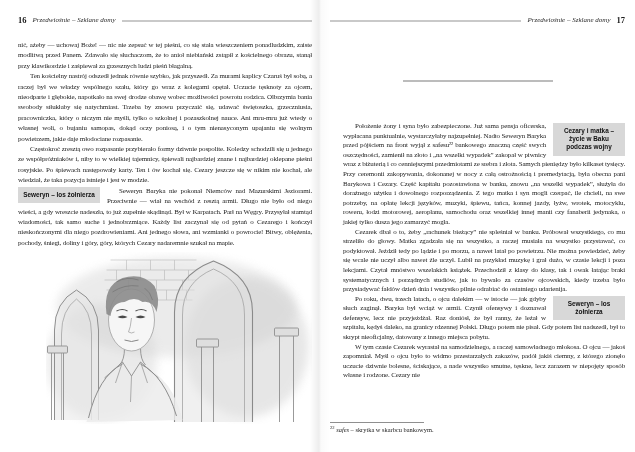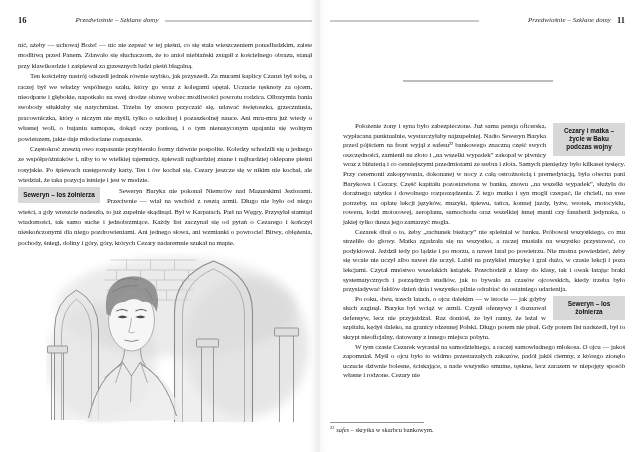--- a/index.html
+++ b/index.html
@@ -12,21 +12,21 @@
   .page-left{left:0;width:320px;}
   .page-right{left:320px;width:315px;}
   .gutter{
     position:absolute;top:0;left:310px;width:20px;height:452px;pointer-events:none;
     background:linear-gradient(to right, rgba(0,0,0,0) 0%, rgba(0,0,0,0.07) 45%, rgba(0,0,0,0.02) 55%, rgba(0,0,0,0) 100%);
   }
   .running-head{position:absolute;top:16px;display:flex;align-items:center;gap:6px;}
   .running-head.left{left:18px;right:8px;}
   .running-head.right{left:10px;right:10px;}
   .pagenum{font-weight:bold;font-size:8.5px;line-height:9px;}
-  .runtitle{font-style:italic;font-size:7px;line-height:9px;color:#2b2b2b;white-space:nowrap;margin-left:43px;}
+  .runtitle{font-style:italic;font-size:7px;line-height:9px;color:#2b2b2b;white-space:nowrap;}
   .headrule{flex:1;height:2px;background:#c9c9c9;}
   .section-break{position:absolute;top:80px;left:50%;transform:translateX(-50%);width:150px;height:1.5px;background:#bcbcbc;}
   .text-block{
     position:absolute;font-size:7px;letter-spacing:-0.15px;text-align:justify;color:#1c1c1c;
   }
   .left-text{left:18px;right:8px;top:40px;bottom:0;line-height:10.4px;overflow:hidden;}
   .right-text{left:10px;right:10px;top:122px;line-height:9.6px;margin-left:13px;}
   .para{margin:0;text-indent:12px;}
   .para.no-indent{text-indent:0;}
   .para::after{content:"";display:block;clear:none;}
@@ -108,21 +108,21 @@
           <path d="M76,110 L69,131 M94,110 L101,131 M85,124 L84,150" stroke="#9a9a9a" stroke-width="0.8" fill="none"></path>
         </svg>
       </figure>
     </div>
   </section>
 
   <section class="page page-right">
     <header class="running-head right">
       <span class="headrule"></span>
       <span class="runtitle">Przedwiośnie – Szklane domy</span>
-      <span class="pagenum">11</span>
+      <span class="pagenum">17</span>
     </header>
 
     <div class="section-break"></div>
 
     <div class="text-block right-text">
       <p class="para"><span class="margin-note note-right">Cezary i matka – życie w Baku podczas wojny</span><span>Położenie żony i syna było zabezpieczone. Już sama pensja oficerska, wypłacana punktualnie, wystarczyłaby najzupełniej. Nadto Seweryn Baryka przed pójściem na front wyjął z safesu²² bankowego znaczną część swych oszczędności, zamienił na złoto i „na wszelki wypadek” zakopał w piwnicy wraz z biżuterią i co cenniejszymi przedmiotami ze srebra i złota. Samych pieniędzy było kilkaset tysięcy. Przy ceremonii zakopywania, dokonanej w nocy z całą ostrożnością i premedytacją, była obecna pani Barykowa i Cezary. Część kapitału pozostawiona w banku, znowu „na wszelki wypadek”, służyła do doraźnego użytku i dowolnego rozporządzenia. Z tego matka i syn mogli czerpać, ile chcieli, na swe potrzeby, na opłatę lekcji języków, muzyki, śpiewu, tańca, konnej jazdy, łyżw, wrotek, motocyklu, roweru, łodzi motorowej, aeroplanu, samochodu oraz wszelkiej innej manii czy fanaberii jedynaka, o jakiej tylko dusza jego zamarzyć mogła.</span></p>
       <p class="para">Cezarek dbał o to, żeby „rachunek bieżący” nie spleśniał w banku. Próbował wszystkiego, co mu strzeliło do głowy. Matka zgadzała się na wszystko, a raczej musiała na wszystko przystawać, co podyktował. Jeździł tedy po lądzie i po morzu, a nawet latał po powietrzu. Nie można powiedzieć, żeby się wcale nie uczył albo nawet źle uczył. Lubił na przykład muzykę i grał dużo, w czasie lekcji i poza lekcjami. Czytał mnóstwo wszelakich książek. Przechodził z klasy do klasy, tak i owak łatając braki systematycznych i porządnych studiów, jak to bywało za czasów ojcowskich, kiedy trzeba było przysiadywać fałdów dzień dnia i wszystko pilnie odrabiać do ostatniego udarienija.</p>
       <p class="para"><span class="margin-note note-right">Seweryn – los żołnierza</span><span>Po roku, dwu, trzech latach, o ojcu dalekim — w istocie — jak gdyby słuch zaginął. Baryka był wciąż w armii. Czynił ofensywy i doznawał defensyw, lecz nie przyjeżdżał. Raz doniósł, że był ranny, że leżał w szpitalu, kędyś daleko, na granicy rdzennej Polski. Długo potem nie pisał. Gdy potem list nadszedł, był to skrypt nieoficjalny, datowany z innego miejsca pobytu.</span></p>
       <p class="para">W tym czasie Cezarek wyrastał na samodzielnego, a raczej samowładnego młokosa. O ojcu — jakoś zapomniał. Myśl o ojcu było to widmo przestarzałych zakazów, padół jakiś ciemny, z którego zionęło uczucie dziwnie bolesne, ściskające, a nade wszystko smutne, tęskne, lecz zarazem w niepojęty sposób własne i rodzone. Cezary nie</p>
     </div>

